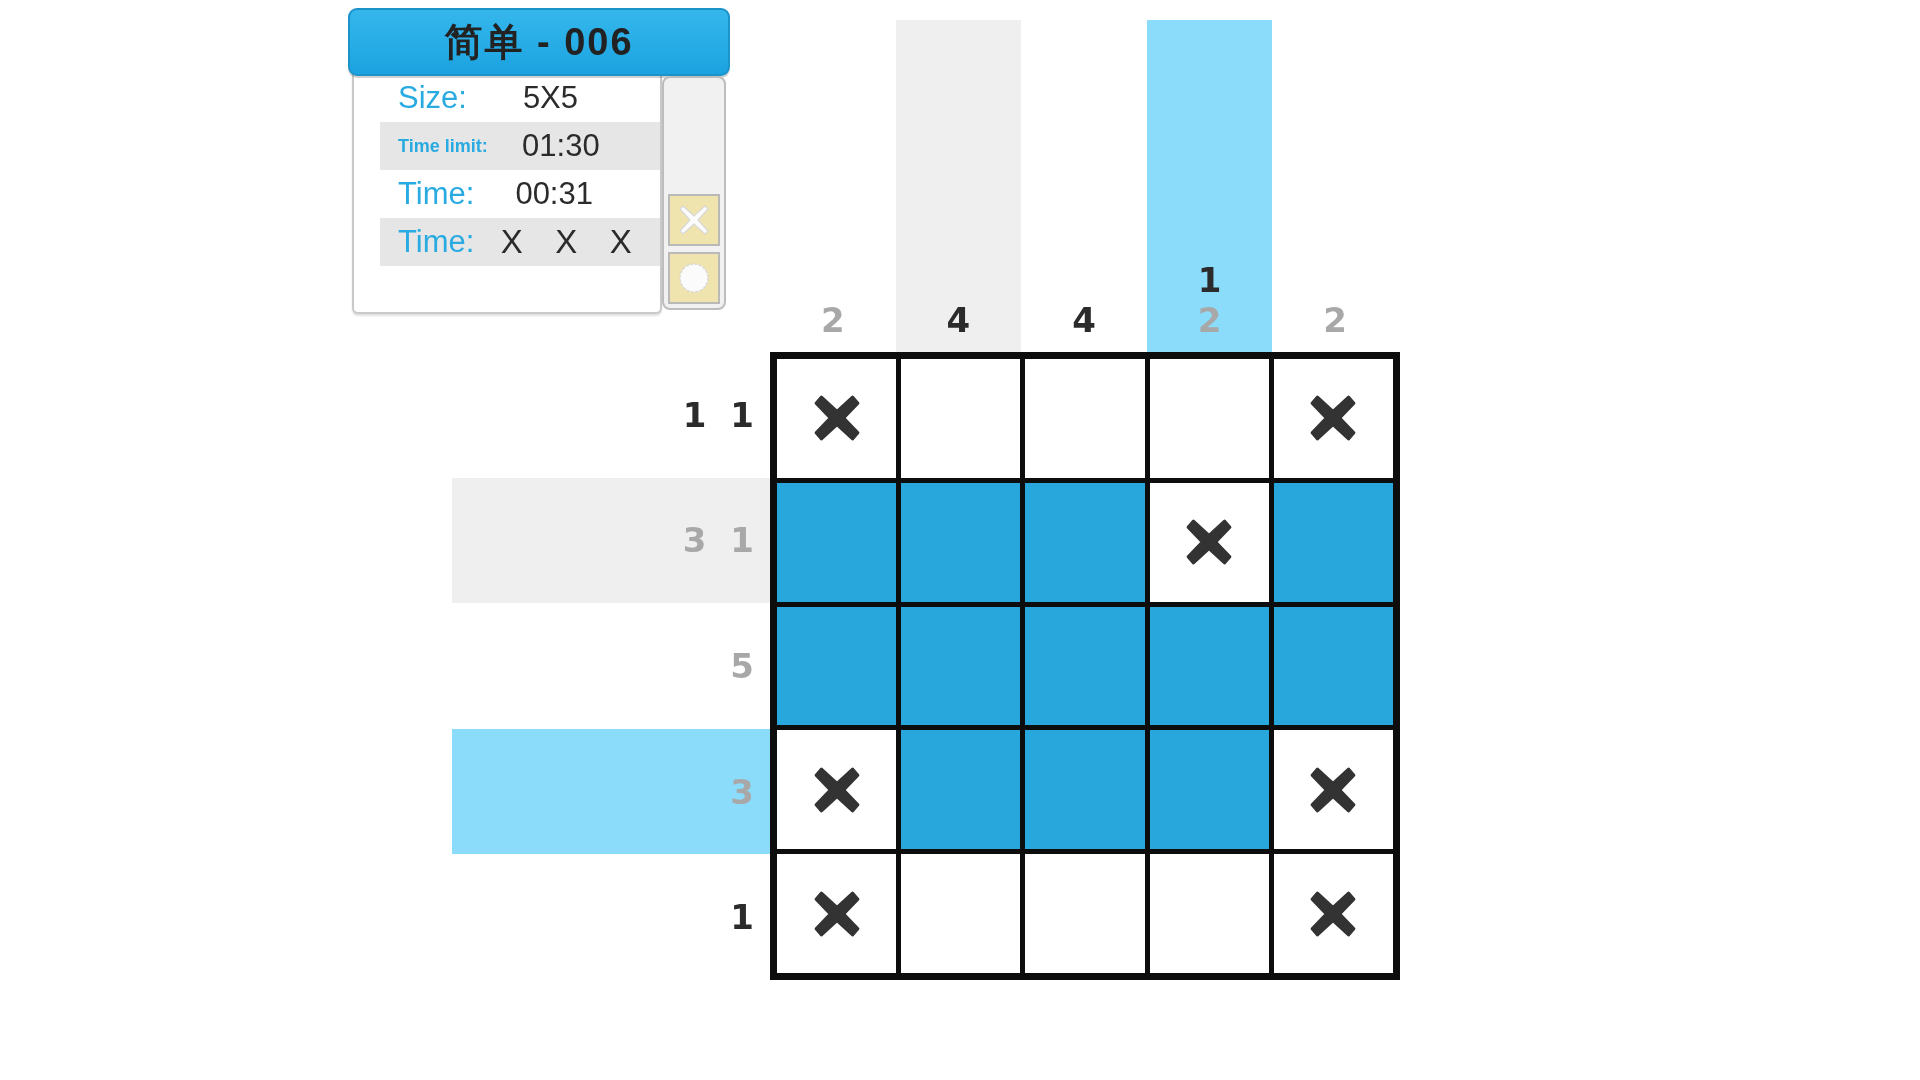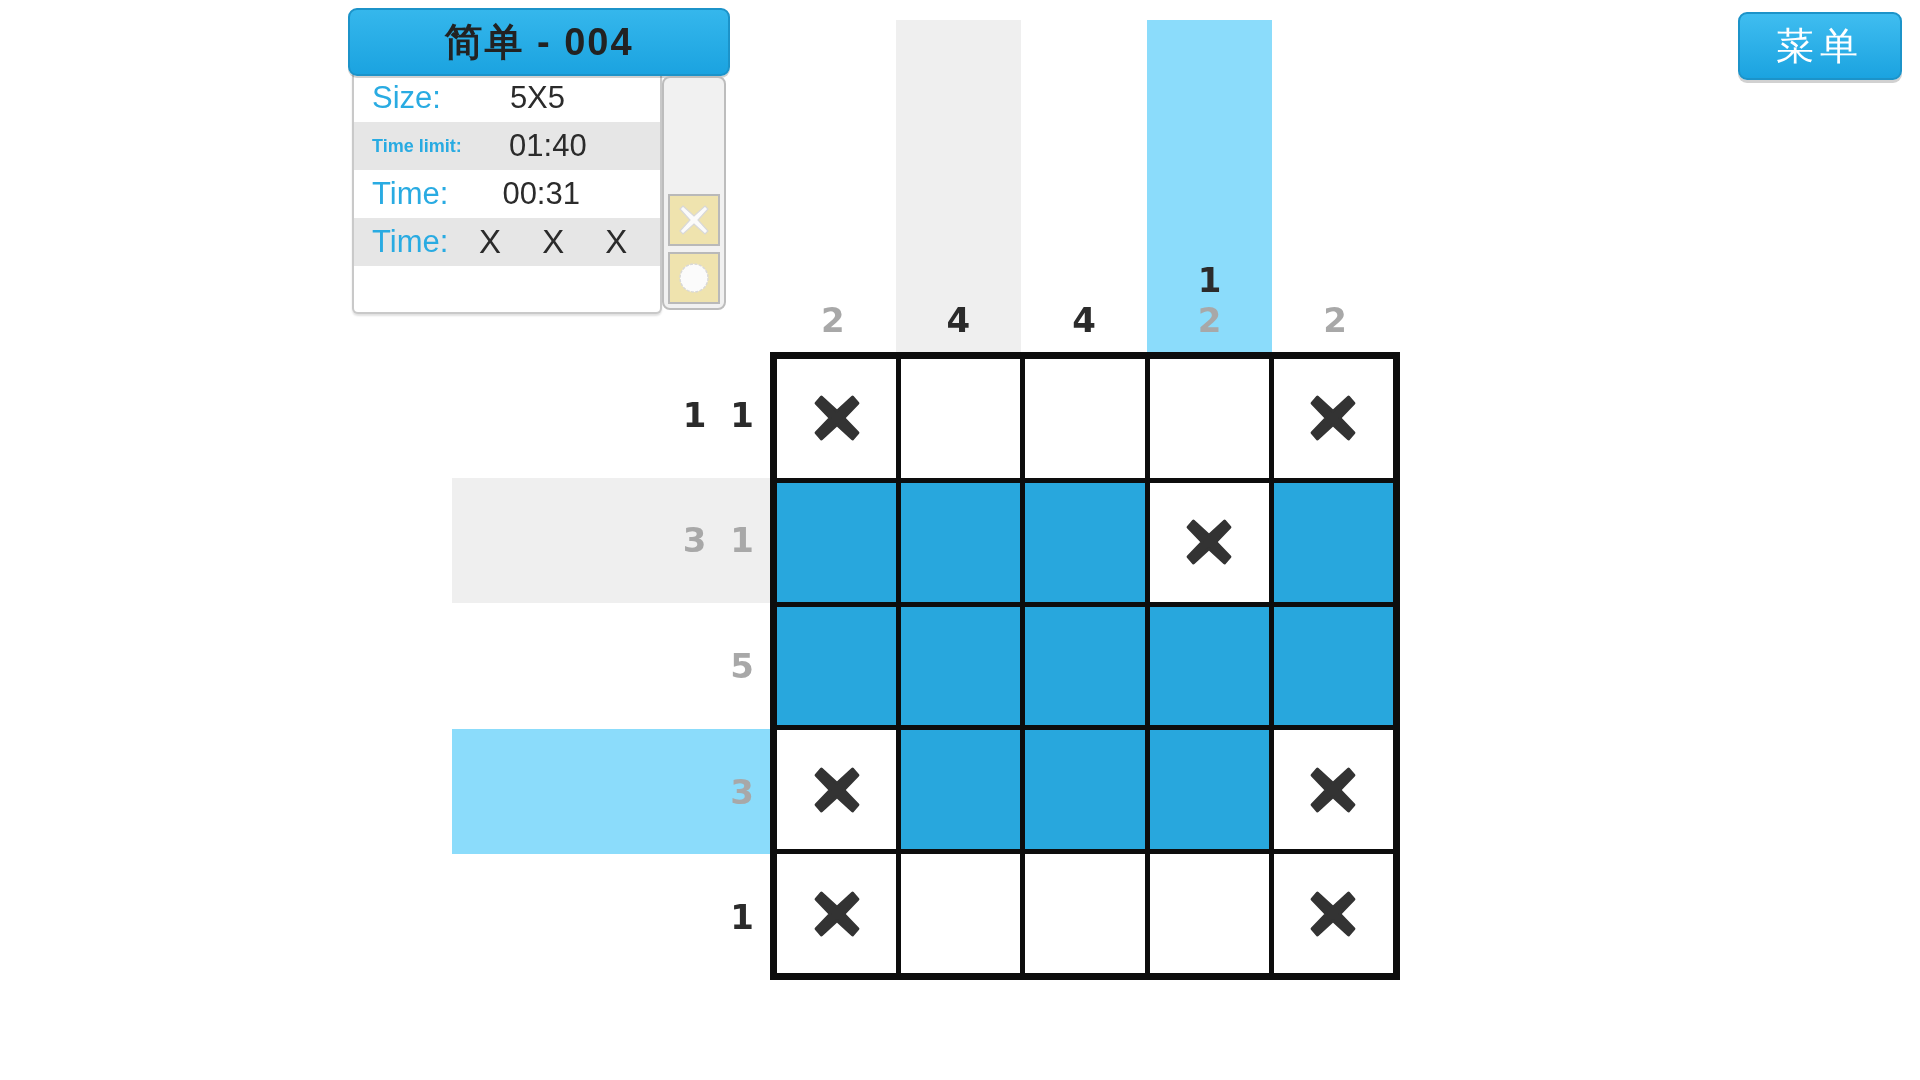--- a/index.html
+++ b/index.html
@@ -31,20 +31,21 @@
   .info-body {
     position: absolute; left: 4px; top: 66px;
     width: 310px; height: 240px;
     background: #fff;
     border: 2px solid #c9c9c9;
     border-top: none;
     border-radius: 0 0 6px 6px;
     box-shadow: 0 2px 2px rgba(0,0,0,.12);
     overflow: hidden;
     z-index: 3;
+    padding-left: 26px;
   }
   .info-row {
     display: flex; align-items: center;
     height: 48px;
     padding: 0 6px 0 18px;
   }
   .info-row.alt { background: #e6e6e6; }
   .info-label {
     color: #29abe2;
     font-size: 31px;
@@ -157,32 +158,32 @@
     width: 54px; height: 54px;
   }
 </style>
 </head>
 <body>
 
 <div id="stage">
 
   <div class="info-panel">
 
-    <div class="info-title">简单 - 004</div>
+    <div class="info-title">简单 - 006</div>
 
     <div class="info-body">
 
       <div class="info-row">
         <span class="info-label">Size:</span>
         <span class="info-value">5X5</span>
       </div>
 
       <div class="info-row alt">
         <span class="info-label small">Time limit:</span>
-        <span class="info-value">01:40</span>
+        <span class="info-value">01:30</span>
       </div>
 
       <div class="info-row">
         <span class="info-label">Time:</span>
         <span class="info-value">00:31</span>
       </div>
 
       <div class="info-row alt">
         <span class="info-label">Time:</span>
         <span class="err-marks">
@@ -207,21 +208,20 @@
         <span>
           <svg width="38" height="38" viewBox="0 0 38 38">
             <circle cx="19" cy="19" r="14" fill="#fbfbfb" stroke="#d8d8d8" stroke-width="1.4" stroke-dasharray="3 1.4"></circle>
           </svg>
         </span>
       </div>
     </div>
 
   </div>
 
-  <div class="menu-btn">菜单</div>
 
   <div class="col-hints">
       <div class="col-hint">
         <span class="num gray">2</span>
       </div>
       <div class="col-hint hl-gray">
         <span class="num dark">4</span>
       </div>
       <div class="col-hint">
         <span class="num dark">4</span>

